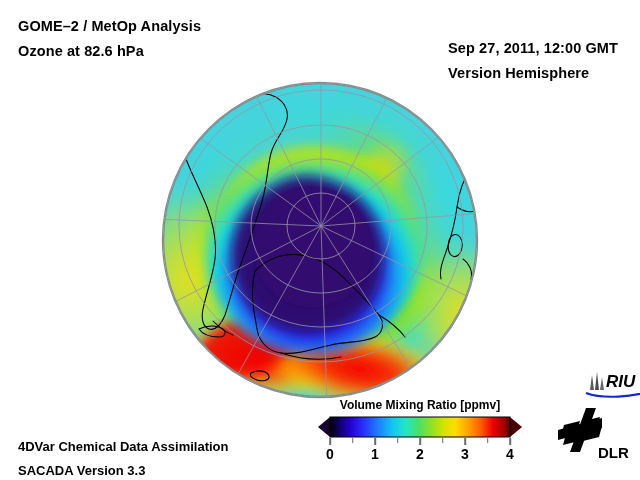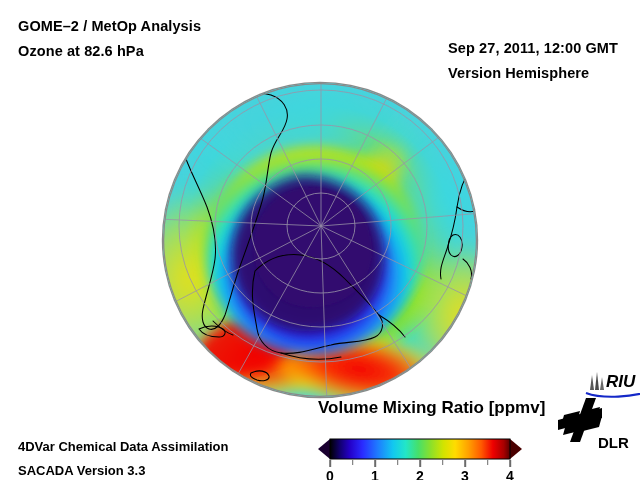--- a/index.html
+++ b/index.html
@@ -33,37 +33,37 @@
   }
   .globe svg{display:block;}
 
   
   .foot-left{position:absolute;left:18px;top:402px;margin-top:33px;}
   .foot-line{font-size:13px;font-weight:bold;line-height:23.5px;white-space:nowrap;}
 
   
   .cb-block{position:absolute;left:318px;top:398px;width:204px;}
   .cb-title{
-    font-size:17px;font-weight:bold;text-align:center;
-    white-space:nowrap;margin-bottom:20px;
+    font-size:12px;font-weight:bold;text-align:center;
+    white-space:nowrap;margin-bottom:4px;
   }
   .cb-row{position:relative;height:22px;}
   .cb-ticks{position:relative;height:8px;}
   .cb-labels{position:relative;height:20px;}
   .cb-lab{
     position:absolute;top:0;font-size:14px;font-weight:bold;
     transform:translateX(-50%);white-space:nowrap;
   }
   .tick{position:absolute;top:0;width:1.6px;height:7px;background:#6b6b6b;
         transform:translateX(-50%);}
   .tick.minor{height:4.5px;}
 
   
   .riu{position:absolute;left:584px;top:370px;width:76px;height:30px;}
-  .dlr{position:absolute;left:556px;top:398px;width:78px;height:56px;}
+  .dlr{position:absolute;left:556px;top:408px;width:78px;height:56px;}
 </style>
 </head>
 <body>
 
 <div class="stage">
 
   <div class="hdr-left">
     <div class="hdr-line">GOME–2 / MetOp Analysis</div>
     <div class="hdr-line">Ozone at 82.6 hPa</div>
   </div>

